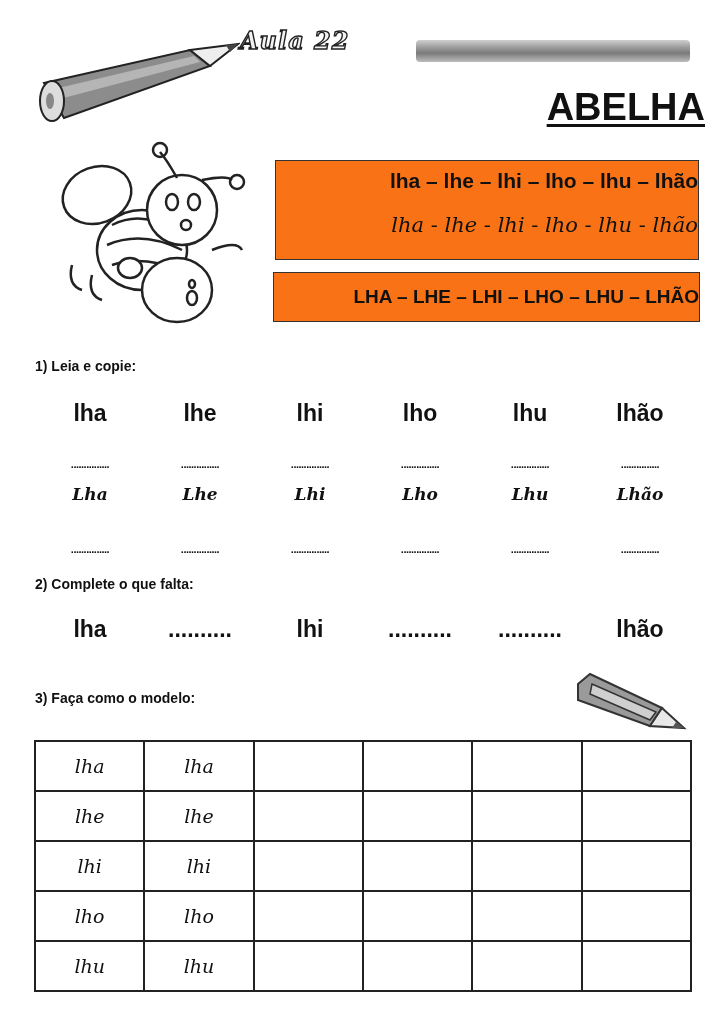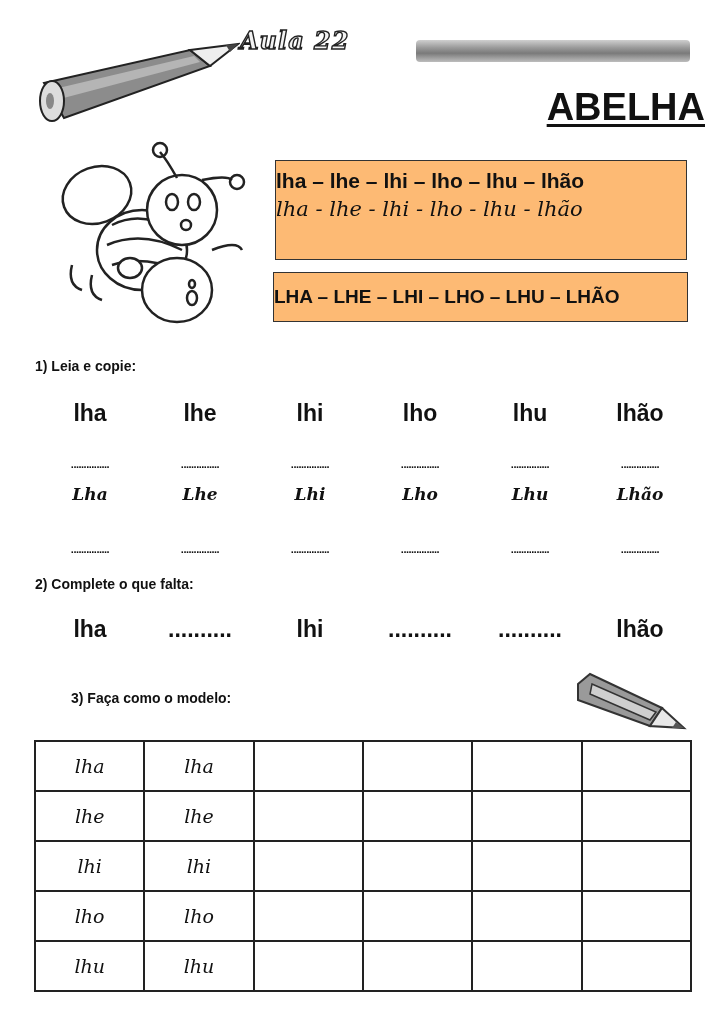--- a/index.html
+++ b/index.html
@@ -7,25 +7,25 @@
   .abs { position: absolute; }
 
   
   .pencil { left: 30px; top: 38px; width: 210px; height: 90px; }
   .aula-title { left: 240px; top: 26px; font-family: "DejaVu Serif", serif; font-size: 24px; font-weight: bold; font-style: italic; color: #f2f2f2; -webkit-text-stroke: 1.4px #222; letter-spacing: 1px; }
   .grey-bar { left: 416px; top: 40px; width: 274px; height: 22px; border-radius: 4px; background: linear-gradient(to bottom, #cfcfcf 0%, #9a9a9a 35%, #7a7a7a 60%, #bdbdbd 100%); }
   .main-title { right: 19px; top: 86px; font-size: 38px; font-weight: bold; text-decoration: underline; text-decoration-thickness: 3px; text-underline-offset: 4px; }
 
   .bee { left: 52px; top: 140px; width: 205px; height: 190px; }
 
-  .box { border: 1.5px solid #333; background: #fdba74; text-align: left; }
+  .box { border: 1.5px solid #333; background: #f97316; text-align: right; padding-left: 12px; }
   .box-lower { left: 275px; top: 160px; width: 410px; height: 98px; }
   .box-upper { left: 273px; top: 272px; width: 413px; height: 48px; }
   .box-lower .print { font-size: 21px; font-weight: bold; margin-top: 8px; }
-  .box-lower .cursive { font-family: "DejaVu Serif", serif; font-style: italic; font-size: 21px; margin-top: 4px; }
+  .box-lower .cursive { font-family: "DejaVu Serif", serif; font-style: italic; font-size: 21px; margin-top: 20px; }
   .box-upper .print { font-size: 19px; font-weight: bold; line-height: 48px; }
 
   .section-label { left: 35px; font-size: 14px; font-weight: bold; }
 
   .row { left: 35px; width: 660px; display: flex; }
   .row .cell { width: 110px; text-align: center; }
   .syll-big { font-size: 23px; font-weight: bold; }
   .dots-small { font-size: 11px; letter-spacing: -0.5px; font-weight: bold; }
   .syll-cursive { font-family: "DejaVu Serif", serif; font-style: italic; font-size: 17px; font-weight: bold; }
 
@@ -122,21 +122,21 @@
 <div class="abs section-label" style="top:576px;">2) Complete o que falta:</div>
 <div class="abs row" style="top:616px;">
   <div class="cell syll-big">lha</div>
   <div class="cell syll-big">..........</div>
   <div class="cell syll-big">lhi</div>
   <div class="cell syll-big">..........</div>
   <div class="cell syll-big">..........</div>
   <div class="cell syll-big">lhão</div>
 </div>
 
-<div class="abs section-label" style="top:690px;margin-left:36px;">3) Faça como o modelo:</div>
+<div class="abs section-label" style="top:690px;">3) Faça como o modelo:</div>
 
 <svg class="abs pencil-small" viewBox="0 0 120 70">
   <polygon points="8,14 20,4 92,38 80,56 8,30" fill="#9a9a9a" stroke="#333" stroke-width="2"></polygon>
   <polygon points="22,14 86,42 80,50 20,24" fill="#cfcfcf" stroke="#333" stroke-width="1.5"></polygon>
   <polygon points="92,38 114,58 80,56" fill="#e8e8e8" stroke="#333" stroke-width="2"></polygon>
   <polygon points="106,52 114,58 102,58" fill="#555"></polygon>
 </svg>
 
 <table class="grid">
   <tbody>

